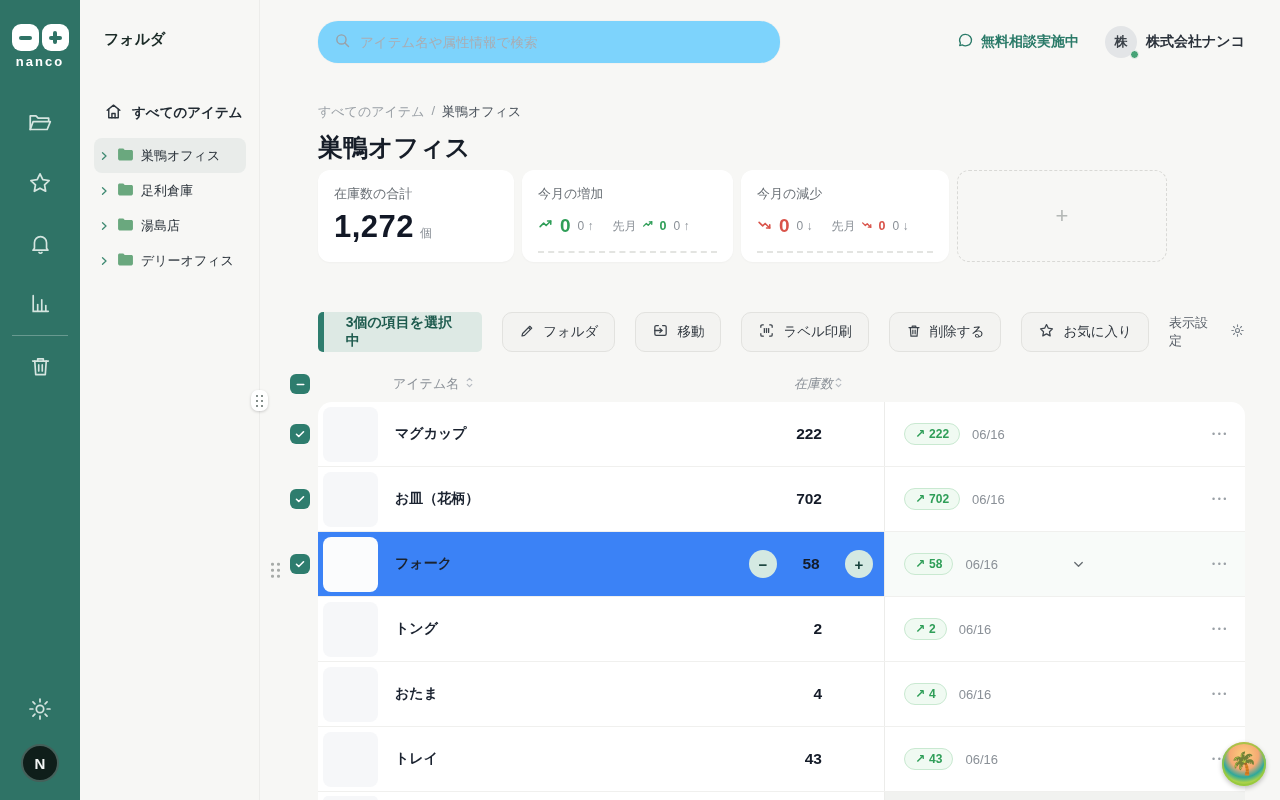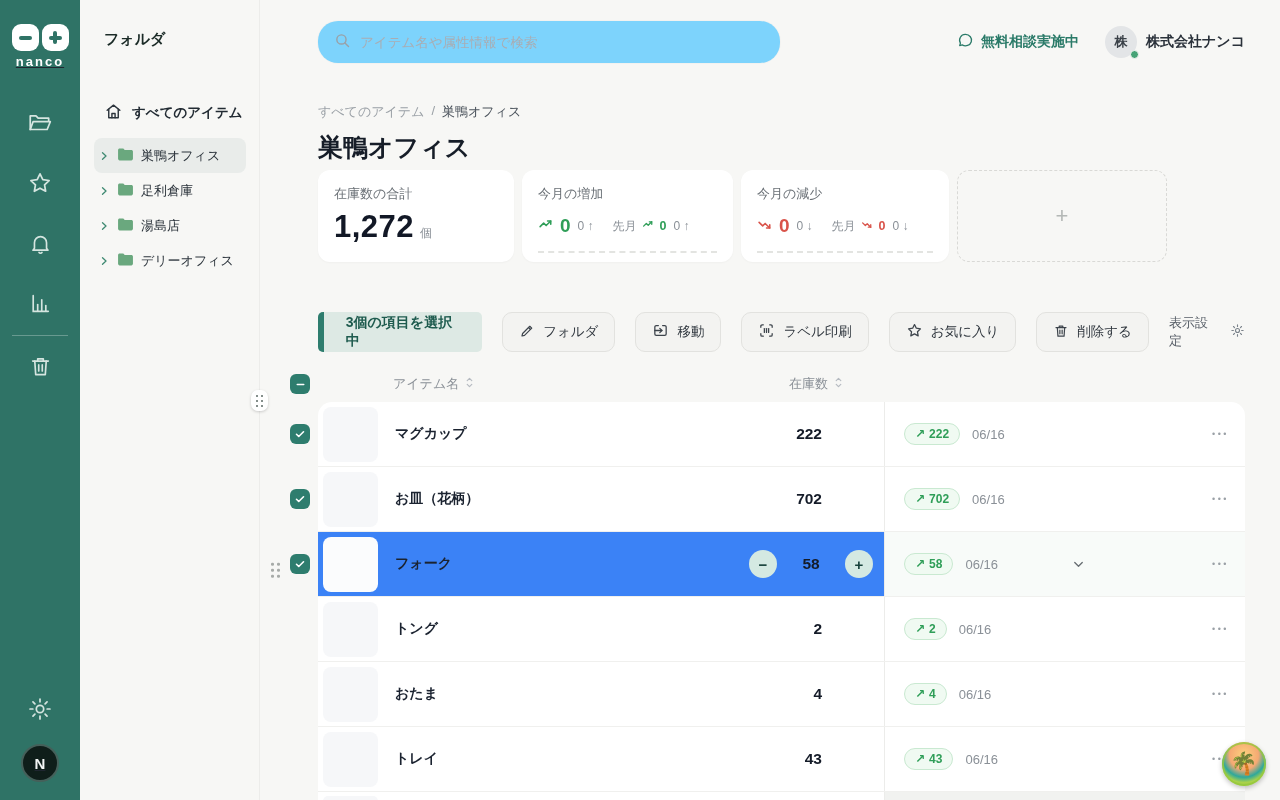--- a/index.html
+++ b/index.html
@@ -1,21 +1,21 @@
 <!DOCTYPE html>
 <html><head>
 <meta charset="utf-8">
 <style>
   * { margin:0; padding:0; box-sizing:border-box; }
   html,body { width:1280px; height:800px; overflow:hidden; }
   body { font-family:"Liberation Sans","DejaVu Sans",sans-serif; background:#f7f7f5; color:#1f2630; }
   .stage { position:relative; width:1280px; height:800px; }
 
   
-  .appbar { position:absolute; left:0; top:0; width:80px; height:800px; background:#2f7366; display:flex; flex-direction:column; align-items:center;text-decoration:underline; }
+  .appbar { position:absolute; left:0; top:0; width:80px; height:800px; background:#2f7366; display:flex; flex-direction:column; align-items:center; }
   .logo { margin-top:24px; display:flex; flex-direction:column; align-items:center; }
   .logo-squares { display:flex; gap:3px; }
   .logo-sq { width:27px; height:27px; background:#fff; border-radius:9px; position:relative; }
   .logo-sq .h { position:absolute; left:7px; top:12px; width:13px; height:3.5px; background:#2f7366; border-radius:2px; }
   .logo-sq .v { position:absolute; left:11.8px; top:7px; width:3.5px; height:13px; background:#2f7366; border-radius:2px; }
   .logo-text { color:#fff; font-weight:bold; font-size:13px; letter-spacing:2px; margin-top:3px; }
   .appnav { margin-top:40px; display:flex; flex-direction:column; align-items:center; gap:32px; }
   .appnav .icon-btn { width:28px; height:28px; display:flex; align-items:center; justify-content:center; cursor:pointer; }
   .appbar-divider { width:56px; height:1px; background:rgba(255,255,255,.28); margin:18px 0; }
   .appbar-bottom { margin-top:auto; margin-bottom:18px; display:flex; flex-direction:column; align-items:center; gap:22px; }
@@ -81,21 +81,21 @@
   .sel-bar { width:6px; background:#2e7d6e; }
   .sel-text { display:flex; align-items:center; padding:0 22px; font-size:14px; font-weight:bold; color:#1e5b4e; }
   .tb-btn { height:40px; display:flex; align-items:center; gap:8px; padding:0 16px; border-radius:10px; border:1px solid #e2e2df; background:#f3f3f1; font-size:13.5px; color:#2f363e; cursor:pointer; white-space:nowrap; }
   .tb-btn.grp { margin-left:16px; }
   .display-settings { margin-left:auto; display:flex; align-items:center; gap:12px; font-size:13px; color:#565d66; cursor:pointer; }
 
   
   .thead { position:absolute; left:58px; right:35px; top:370px; height:28px; display:flex; font-size:13px; color:#8a9097; }
   .thead .hleft { width:566px; display:flex; align-items:center; }
   .thead .hname { margin-left:75px; display:flex; align-items:center; gap:5px; cursor:pointer; }
-  .thead .hqty { margin-left:auto; margin-right:40px; display:flex; align-items:center; gap:5px; cursor:pointer; }
+  .thead .hqty { margin-left:auto; margin-right:40px; display:flex; align-items:center; cursor:pointer;font-style:italic; }
   .thead .hright { width:361px; display:flex; align-items:center; padding-left:15px; }
   .thead .hdate { display:flex; align-items:center; gap:11px; cursor:pointer; }
   .thead .hsize { margin-left:96px; display:flex; align-items:center; gap:11px; cursor:pointer; }
   .hcheck { position:absolute; left:-28px; top:4px; }
 
   .tcard { position:absolute; left:58px; right:35px; top:402px; bottom:0; background:#fff; border-radius:14px 14px 0 0; }
   .trow { position:relative; height:65px; display:flex; border-bottom:1px solid #f0f0ee; }
   .trow.first { border-radius:14px 14px 0 0; overflow:visible; }
   .sec-left { width:566px; display:flex; align-items:center; padding-left:5px; }
   .sec-left.sel { background:#3b82f6; }
@@ -370,34 +370,34 @@
               <path d="M16.5 4h1.7A1.8 1.8 0 0 1 20 5.8v1.7"></path>
               <path d="M7.5 20H5.8A1.8 1.8 0 0 1 4 18.2v-1.7"></path>
               <path d="M16.5 20h1.7a1.8 1.8 0 0 0 1.8-1.8v-1.7"></path>
               <path d="M9 9.2v5.6"></path>
               <path d="M12 9.2v5.6"></path>
               <path d="M15 9.2v5.6"></path>
             </svg></span>
         <span>ラベル印刷</span>
       </button>
       <button class="tb-btn">
-        <span><svg width="17" height="17" viewBox="0 0 24 24" fill="none" stroke="#3d444c" stroke-width="1.8" stroke-linejoin="round">
-              <path d="M12 3.6l2.6 5.2 5.8.9-4.2 4.1 1 5.8-5.2-2.8-5.2 2.8 1-5.8-4.2-4.1 5.8-.9z"></path>
-            </svg></span>
-        <span>お気に入り</span>
-      </button>
-      <button class="tb-btn">
         <span><svg width="16" height="16" viewBox="0 0 24 24" fill="none" stroke="#3d444c" stroke-width="1.8" stroke-linecap="round" stroke-linejoin="round">
               <path d="M4.5 6.8h15"></path>
               <path d="M9.3 6.8V4.6h5.4v2.2"></path>
               <path d="M6.5 6.8l.9 13h9.2l.9-13"></path>
               <path d="M10.3 10.5v5.8"></path>
               <path d="M13.7 10.5v5.8"></path>
             </svg></span>
         <span>削除する</span>
+      </button>
+      <button class="tb-btn">
+        <span><svg width="17" height="17" viewBox="0 0 24 24" fill="none" stroke="#3d444c" stroke-width="1.8" stroke-linejoin="round">
+              <path d="M12 3.6l2.6 5.2 5.8.9-4.2 4.1 1 5.8-5.2-2.8-5.2 2.8 1-5.8-4.2-4.1 5.8-.9z"></path>
+            </svg></span>
+        <span>お気に入り</span>
       </button>
       <div class="display-settings">
         <span>表示設定</span>
         <span><svg width="15" height="15" viewBox="0 0 24 24" fill="none" stroke="#7b838b" stroke-width="1.8" stroke-linecap="round">
               <circle cx="12" cy="12" r="3.2"></circle>
               <path d="M12 3v2.4M12 18.6V21M3 12h2.4M18.6 12H21M5.6 5.6l1.7 1.7M16.7 16.7l1.7 1.7M18.4 5.6l-1.7 1.7M7.3 16.7l-1.7 1.7"></path>
             </svg></span>
       </div>
     </div>
 

